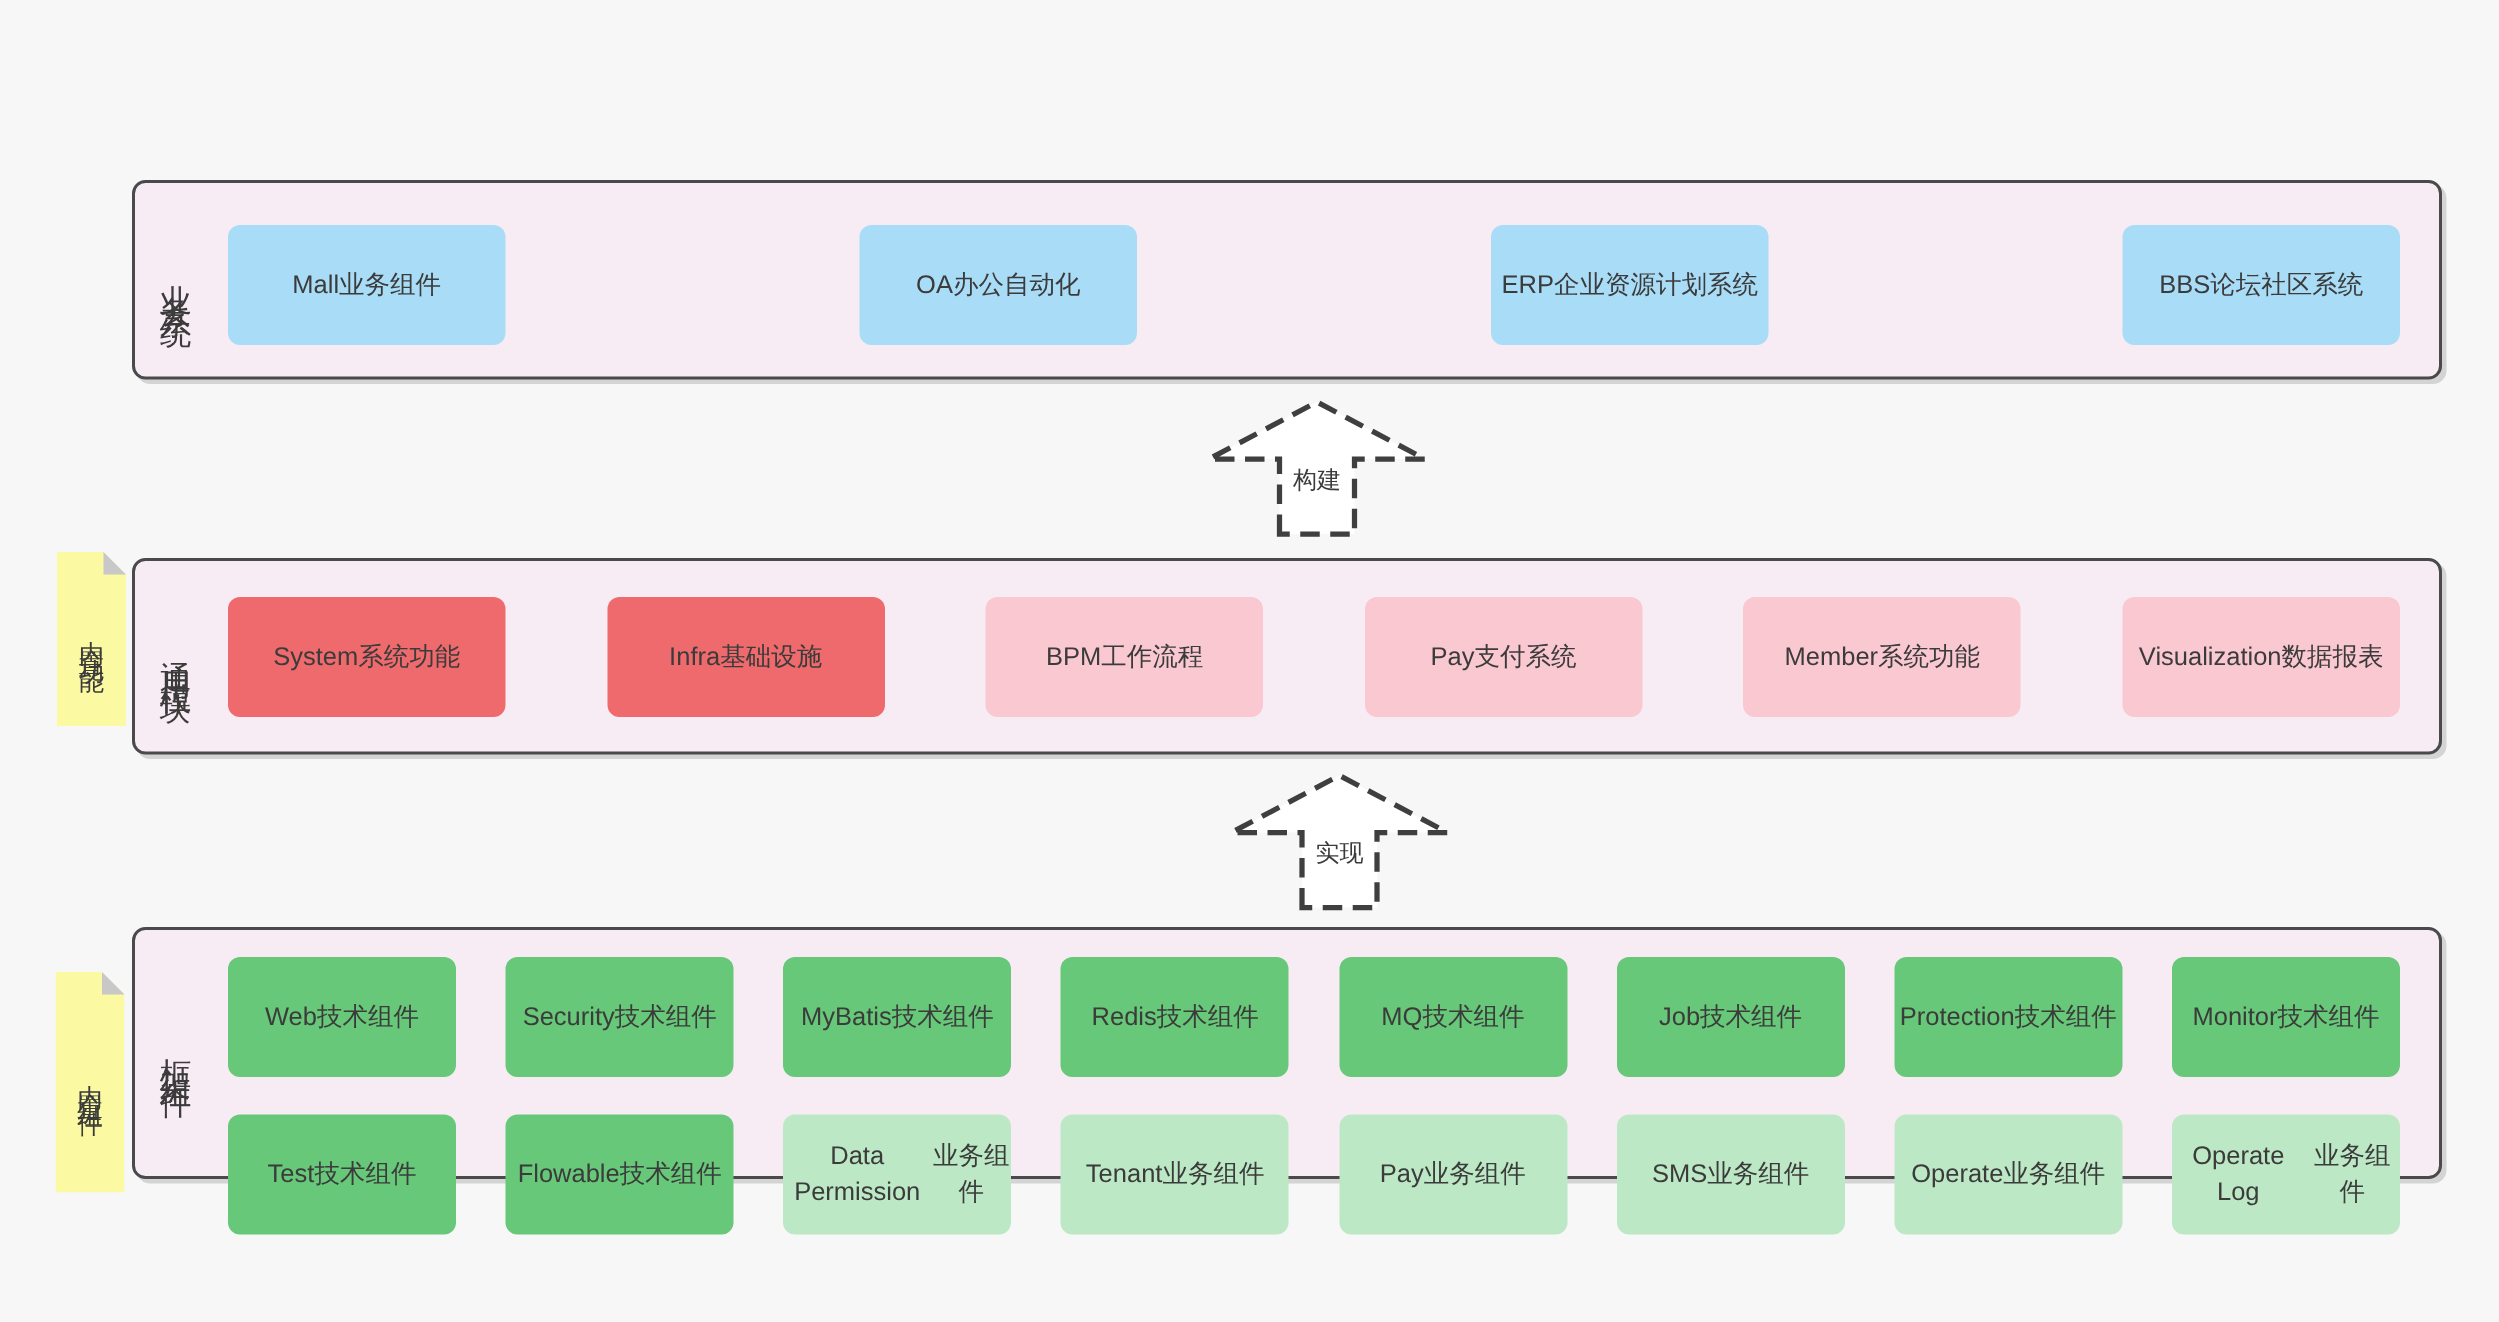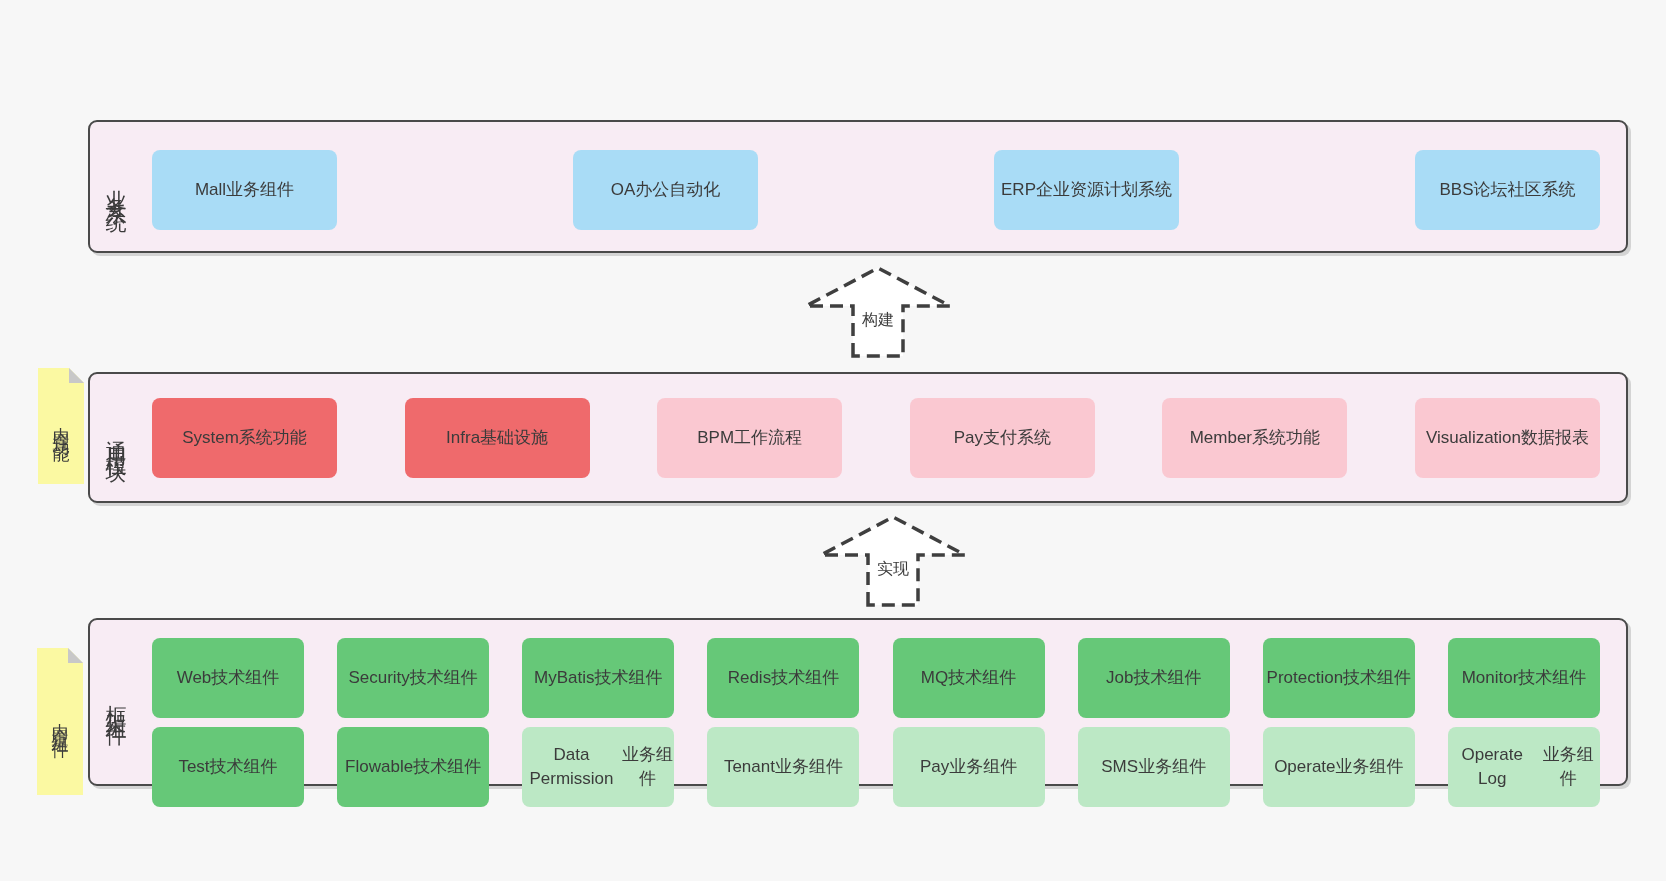--- a/index.html
+++ b/index.html
@@ -27,21 +27,21 @@
   }
   .layer-label{
     position:absolute;left:16px;top:50%;transform:translateY(-50%);
     font-size:21px;color:var(--text,#3b3b3b);
   }
   
   .row{display:flex;justify-content:space-between;padding:0 26px 0 62px;}
   .layer-business  .row{margin-top:28px;}
   .layer-modules   .row{margin-top:24px;}
   .layer-components .row1{margin-top:18px;}
-  .layer-components .row2{margin-top:9px;}
+  .layer-components .row2{margin-top:25px;}
   .box{
     border-radius:8px;
     display:flex;flex-direction:row;align-items:center;justify-content:center;
     text-align:center;font-size:17px;line-height:24px;
   }
   .box-lg{width:185px;height:80px;}
   .box-sm{width:152px;height:80px;}
   .c-blue {background:var(--blue,#a9dcf6);}
   .c-red  {background:var(--red,#ef6a6c);}
   .c-pink {background:var(--pink,#fac8d1);}

